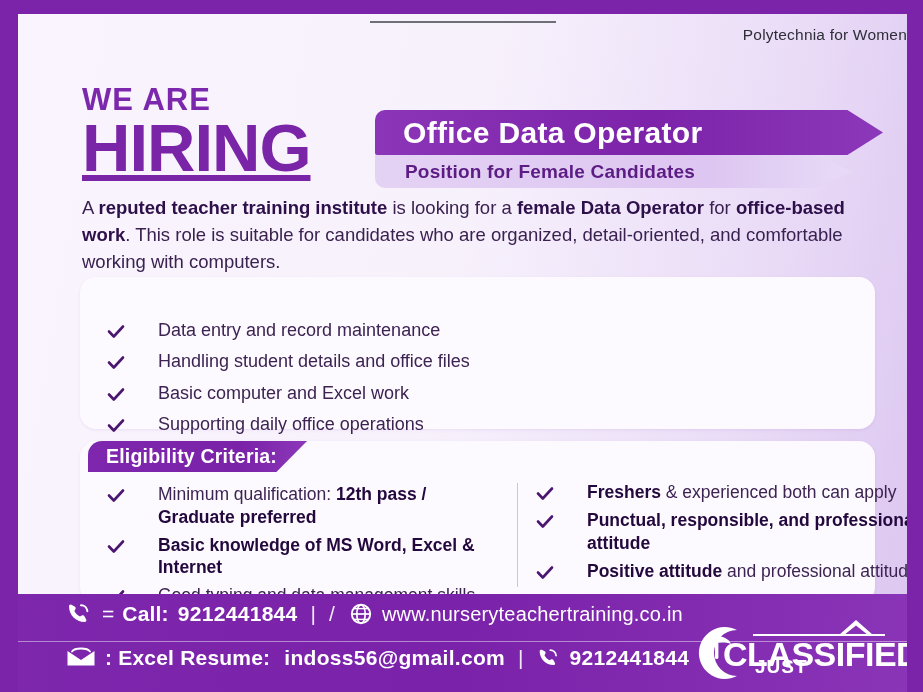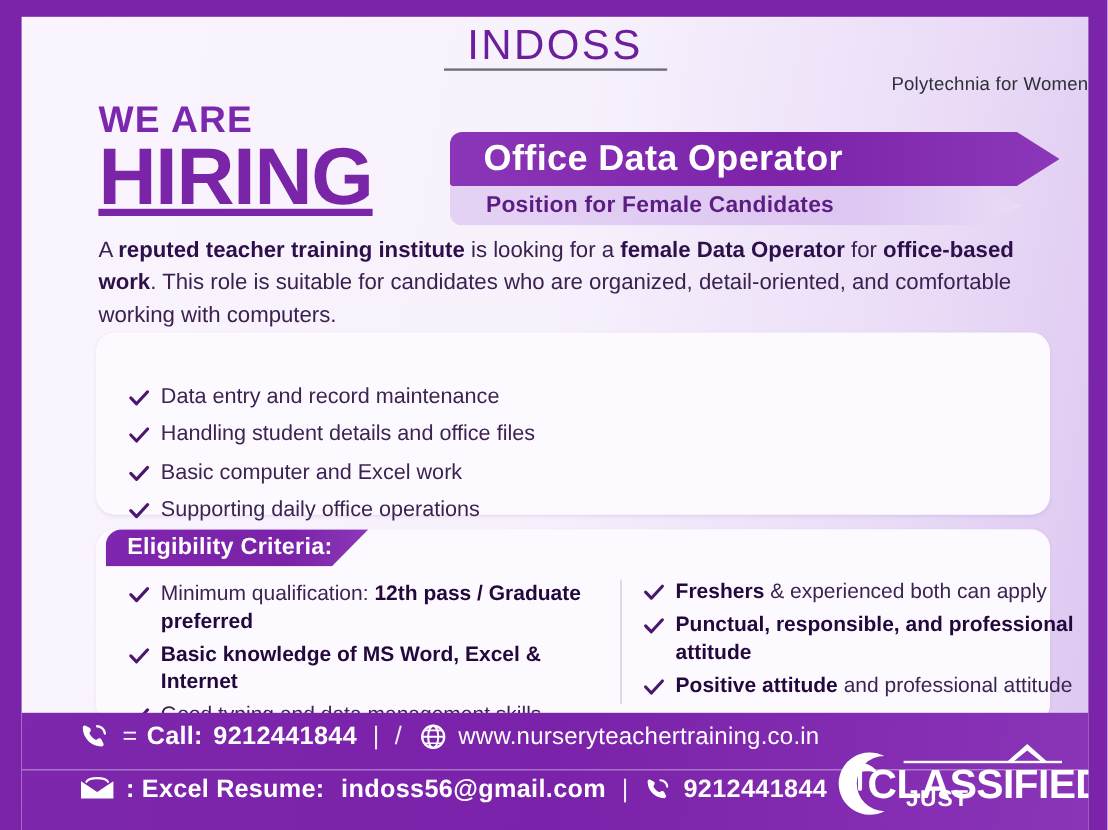--- a/index.html
+++ b/index.html
@@ -175,20 +175,21 @@
 
   .list { position: absolute; }
   #resp-list { left: 26px; top: 42px; width: 740px; }
   #elig-left { left: 26px; top: 42px; width: 395px; }
   #elig-right { left: 455px; top: 40px; width: 385px; }
 
   .li {
     display: flex;
     align-items: flex-start;
     margin-bottom: 5px;
+    gap: 24px;
   }
   .check {
     flex: 0 0 auto;
     width: 20px;
     height: 20px;
     margin-right: 8px;
     margin-top: 3px;
   }
   .li-text {
     font-size: 17.5px;
@@ -288,21 +289,20 @@
     top: 12px;
   }
 </style>
 </head>
 <body>
 
 <div class="poster">
   <div class="inner">
 
     <div class="logo-wrap">
-      <div class="logo-name">INDOSS</div>
       <div class="logo-rule"></div>
       <div class="logo-sub">Polytechnia for Women</div>
     </div>
 
     <div class="headline">
       <div class="we-are">WE ARE</div>
       <div class="hiring">HIRING</div>
     </div>
 
     <div class="role-banner">

